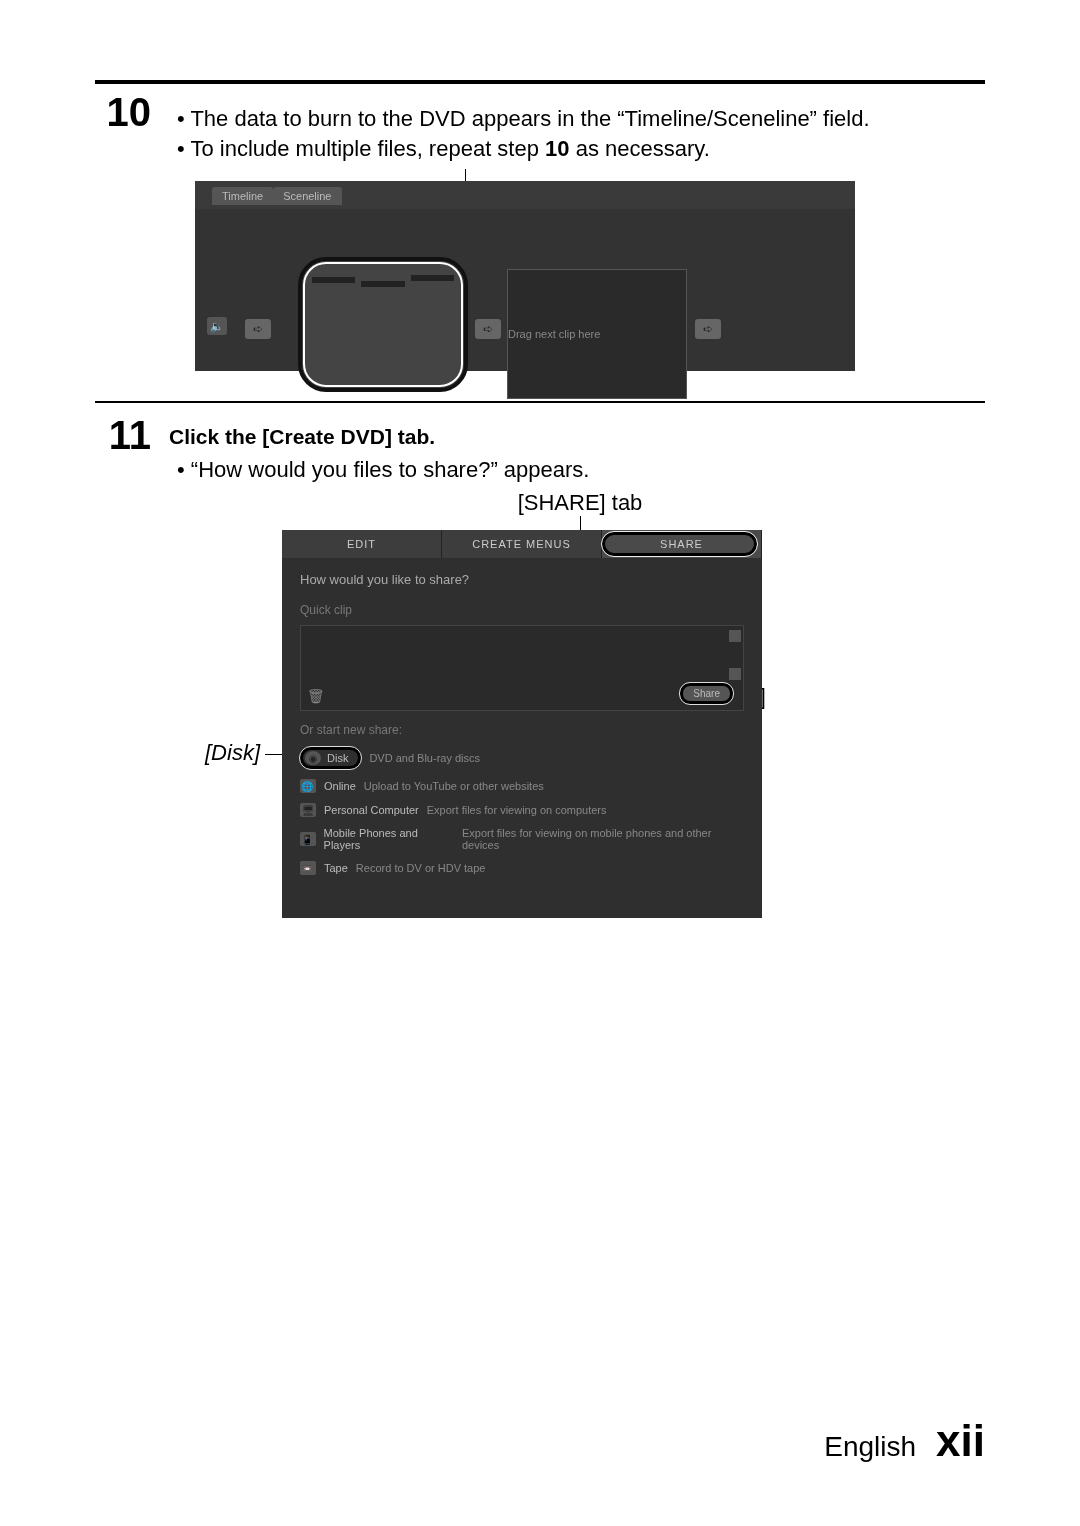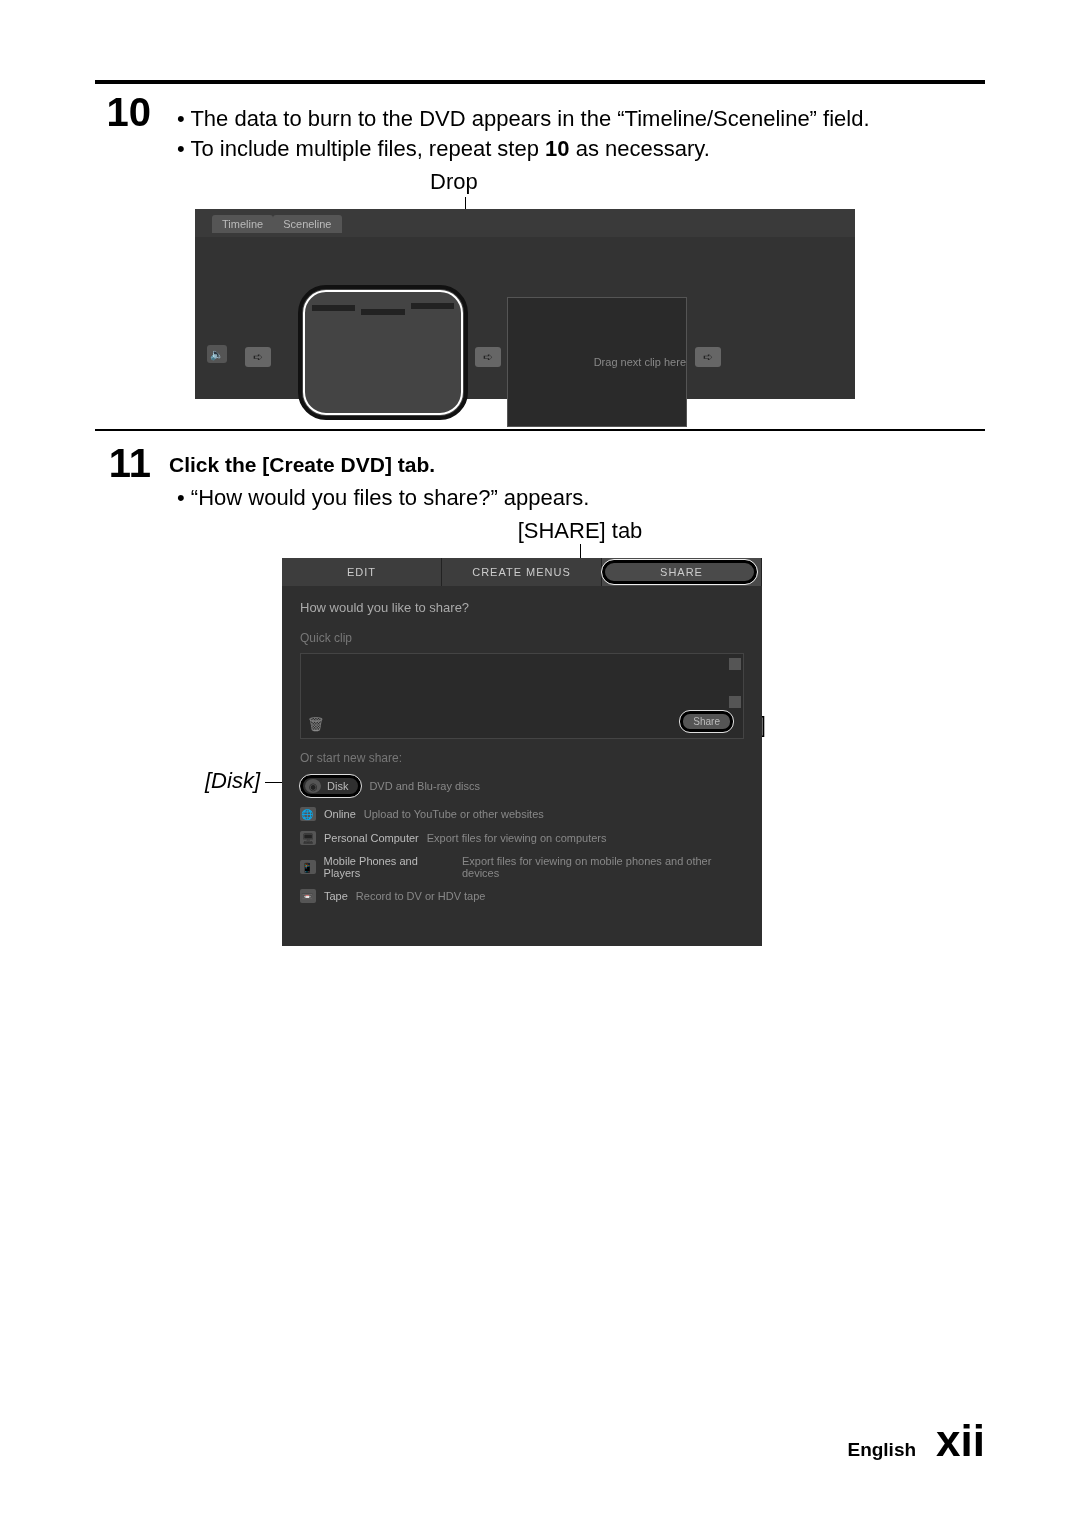--- a/index.html
+++ b/index.html
@@ -51,21 +51,21 @@
     width: 660px; height: 190px;
     background: #3a3a3a;
     position: relative;
   }
   .tl-tabs { position: absolute; left: 17px; top: 6px; display: flex; }
   .tl-tab { background: #555; color: #bbb; font-size: 11px; padding: 3px 10px; border-radius: 3px 3px 0 0; }
   .tl-body { position: absolute; top: 28px; left: 0; right: 0; bottom: 0; background: #333; }
   .clip-slot {
     position: absolute; top: 60px; width: 180px; height: 130px;
     background: #2a2a2a; border: 1px solid #555;
-    display: flex; align-items: center; justify-content: flex-end;
+    display: flex; align-items: center; justify-content: flex-start;
   }
   .clip-slot .placeholder { color: #888; font-size: 11px; }
   .arrow-btn {
     position: absolute; top: 110px; width: 26px; height: 20px;
     background: #666; border-radius: 3px;
     display: flex; align-items: center; justify-content: center;
     font-size: 12px; color: #222;
   }
   .clip-thumb {
     position: absolute; left: 103px; top: 48px; width: 170px; height: 135px;
@@ -153,21 +153,21 @@
     border: 3px solid #000; border-radius: 14px;
     padding: 1px 10px 1px 2px;
     outline: 1px solid #ddd;
   }
   .disk-highlight .ico { border-radius: 50%; }
 
   .footer {
     position: absolute; bottom: 60px; right: 95px;
     display: flex; align-items: baseline; gap: 20px;
   }
-  .footer .lang { font-size: 19px; font-weight: bold; }
+  .footer .lang { font-size: 28px; }
   .footer .pg { font-size: 44px; font-weight: bold; }
 </style>
 </head>
 <body>
 
 <div class="page">
 
   <div class="rule"></div>
 
   <div class="step">
@@ -176,21 +176,20 @@
       <ul class="bullets">
         <li>The data to burn to the DVD appears in the “Timeline/Sceneline” field.</li>
         <li>
           <span>To include multiple files, repeat step </span><b>10</b><span> as necessary.</span>
         </li>
       </ul>
     </div>
   </div>
 
   <div class="shot1-wrap">
-    <div class="drop-label">Drop</div>
     <div class="drop-line"></div>
     <div class="shot1">
       <div class="tl-tabs">
         <div class="tl-tab">Timeline</div>
         <div class="tl-tab">Sceneline</div>
       </div>
       <div class="tl-body">
         <div class="sound-icon">🔈</div>
         <div class="arrow-btn" style="left:50px;">➪</div>
         <div class="clip-thumb">

